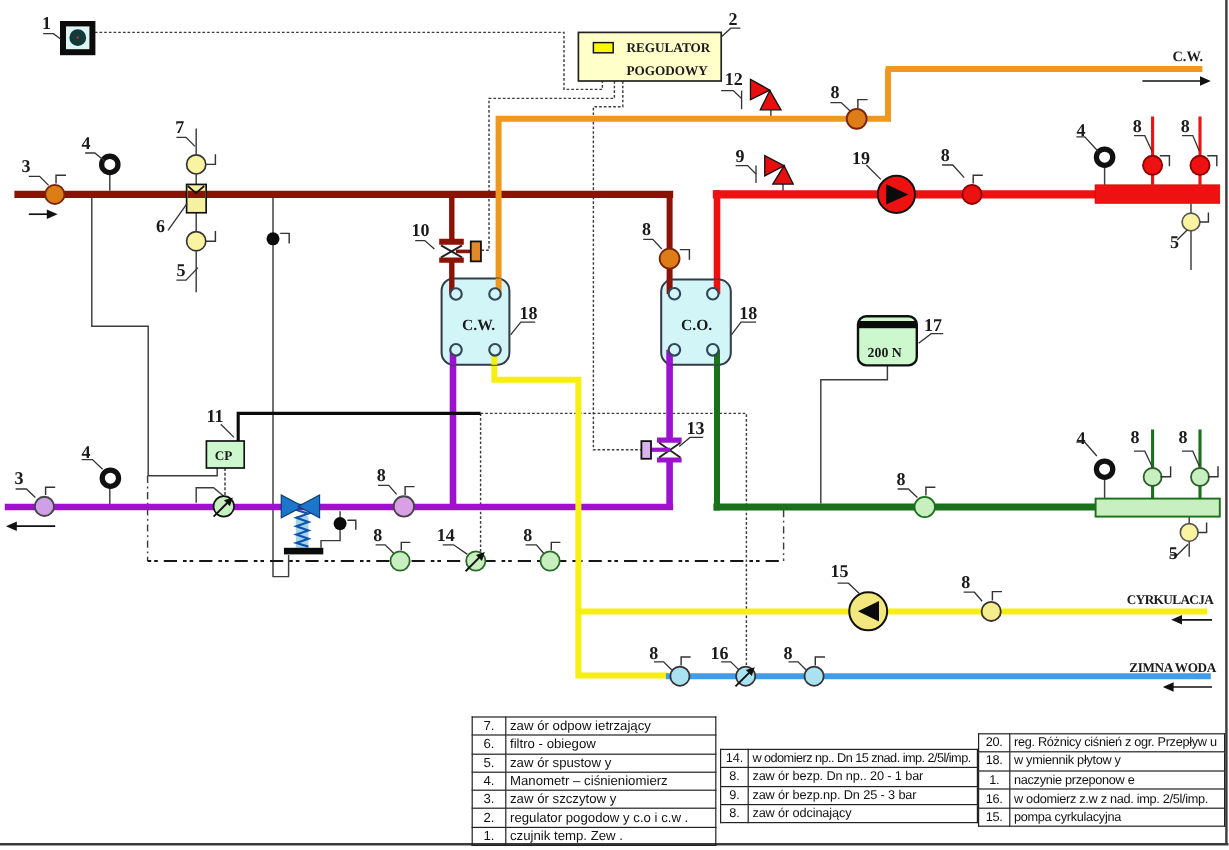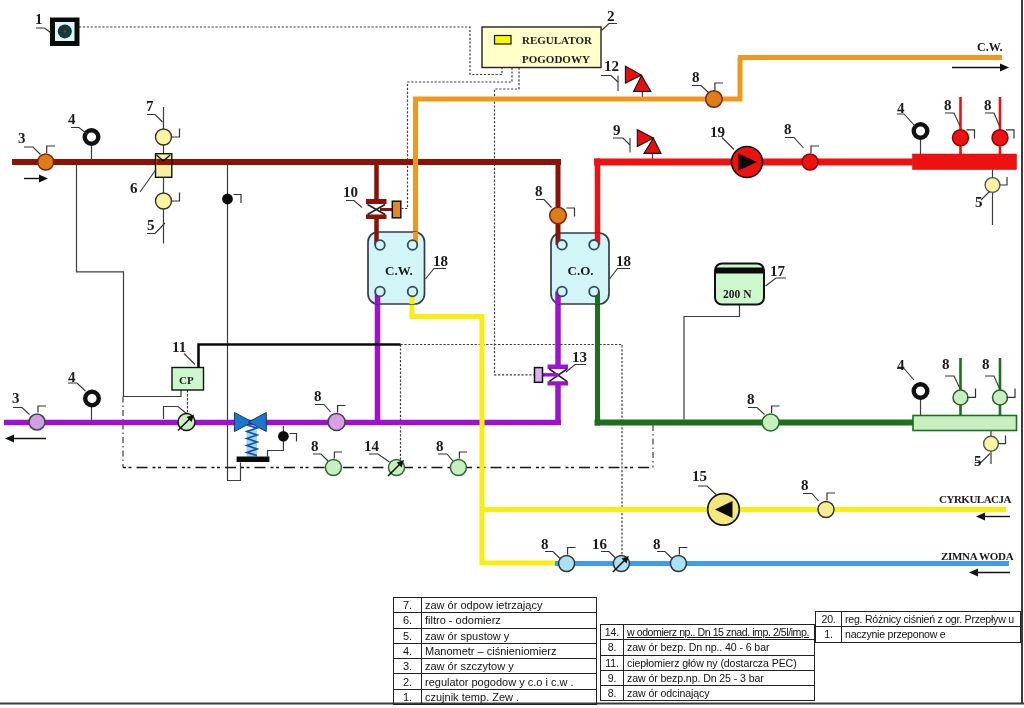--- a/index.html
+++ b/index.html
@@ -5,21 +5,21 @@
   html,body{margin:0;padding:0;background:#ffffff;}
   #page{position:relative;width:1024px;height:708px;background:#ffffff;overflow:hidden;
         font-family:"Liberation Sans", sans-serif;}
   svg text{font-family:"Liberation Serif", serif;font-weight:bold;fill:#1a1a1a;}
   .tbl{position:absolute;border-collapse:collapse;table-layout:fixed;border:1.5px solid #222;
        font-family:"Liberation Sans", sans-serif;font-size:11px;color:#111;}
   .tbl tr{height:15.3px;}
   .tbl td{border:1px solid #222;padding:0 0 0 3px;white-space:nowrap;overflow:hidden;}
   .tbl td.n{text-align:center;padding:0;}
   #tmid{font-size:10.6px;letter-spacing:-0.1px;}
-  td.sq{letter-spacing:-0.45px;text-decoration:underline;}
+  td.sq{letter-spacing:-0.45px;}
   #tright{font-size:10.6px;letter-spacing:-0.25px;}
   #tright tr{height:15.6px;}
 </style>
 </head>
 <body>
 <div id="page">
 <svg width="1024" height="708" viewBox="0 0 1024 708" shape-rendering="auto">
 <g fill="none" stroke="#3c3c3c" stroke-width="1.2">
 
 <polyline points="79,27 470,27 470,74.5 502,74.5 502,67.5" stroke-dasharray="2.2 1.7"></polyline>
@@ -510,21 +510,21 @@
 </svg>
 
 <table class="tbl" style="left:393px;top:597px;width:204px;">
 <tbody>
         <tr>
           <td class="n" style="width:27px;">7.</td>
           <td>zaw ór odpow&nbsp;ietrzający</td>
         </tr>
 <tr>
           <td class="n">6.</td>
-          <td>filtro - odomierz</td>
+          <td>filtro - obiegow</td>
         </tr>
 <tr>
           <td class="n">5.</td>
           <td>zaw ór spustow&nbsp;y</td>
         </tr>
 <tr>
           <td class="n">4.</td>
           <td>Manometr – ciśnieniomierz</td>
         </tr>
 <tr>
@@ -543,42 +543,50 @@
     </table>
 
 <table class="tbl" id="tmid" style="left:600px;top:624px;width:215px;">
 <tbody>
         <tr>
           <td class="n" style="width:22px;">14.</td>
           <td class="sq">w&nbsp;odomierz np.. Dn 15 znad. imp. 2/5l/imp.</td>
         </tr>
 <tr>
           <td class="n">8.</td>
-          <td>zaw ór bezp. Dn np.. 40 - 6 bar</td>
-        </tr>
-<tr>
-          <td class="n">11.</td>
-          <td>ciepłomierz głów&nbsp;ny (dostarcza PEC)</td>
+          <td>zaw ór bezp. Dn np.. 20 - 1 bar</td>
         </tr>
 <tr>
           <td class="n">9.</td>
           <td>zaw ór bezp.np. Dn 25 - 3 bar</td>
         </tr>
 <tr>
           <td class="n">8.</td>
           <td>zaw ór odcinający</td>
         </tr>
 </tbody>
     </table>
 
 <table class="tbl" id="tright" style="left:815px;top:610.5px;width:206px;">
 <tbody>
         <tr>
           <td class="n" style="width:25px;">20.</td>
           <td>reg. Różnicy ciśnień z ogr. Przepływ&nbsp;u</td>
         </tr>
 <tr>
+          <td class="n">18.</td>
+          <td>w&nbsp;ymiennik płytow&nbsp;y</td>
+        </tr>
+<tr>
           <td class="n">1.</td>
           <td>naczynie przeponow&nbsp;e</td>
+        </tr>
+<tr>
+          <td class="n">16.</td>
+          <td>w&nbsp;odomierz z.w&nbsp;z nad. imp. 2/5l/imp.</td>
+        </tr>
+<tr>
+          <td class="n">15.</td>
+          <td>pompa cyrkulacyjna</td>
         </tr>
 </tbody>
     </table>
 </div>
 
 </body></html>

